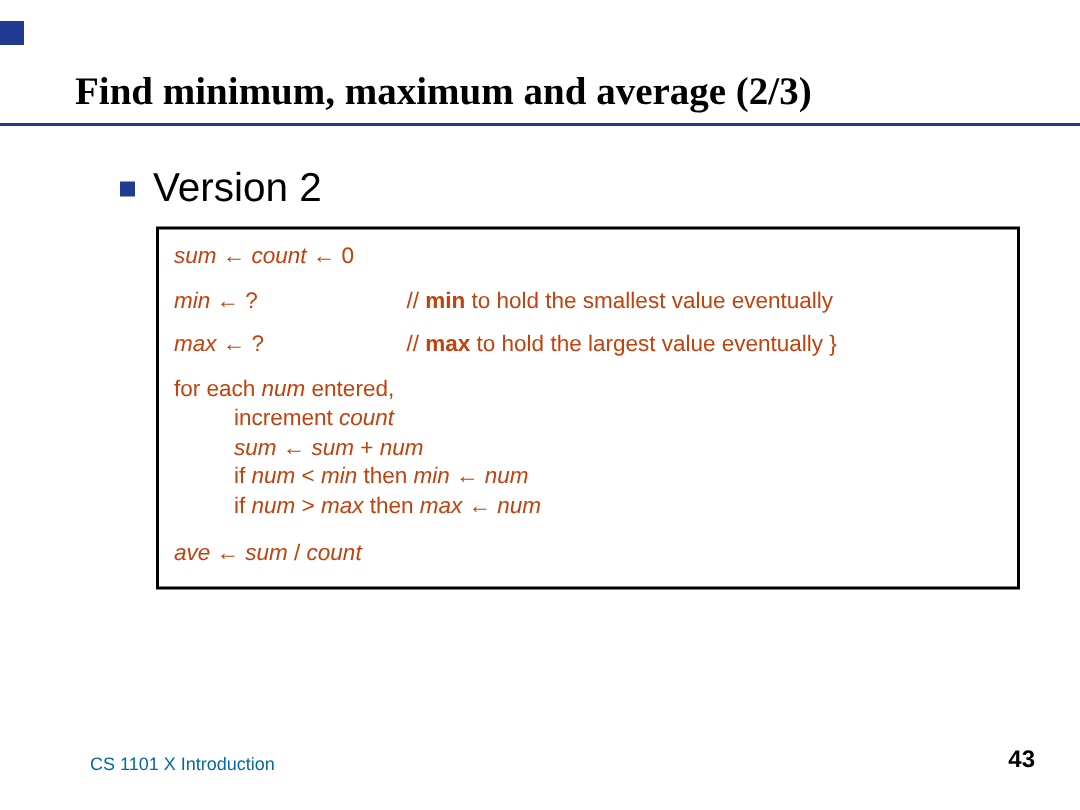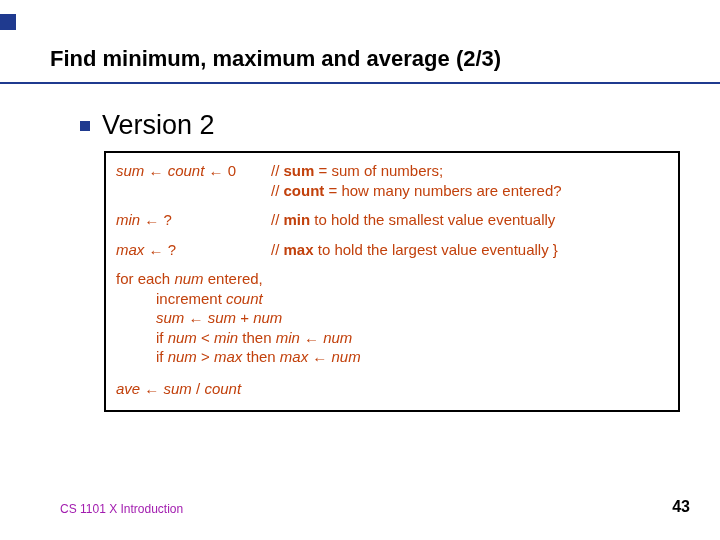--- a/index.html
+++ b/index.html
@@ -26,24 +26,25 @@
     right: 0;
     top: 82px;
     height: 2px;
     background: #1f3a8f;
   }
   .title {
     position: absolute;
     top: 46px;
     left: 50px;
     right: 10px;
-    font-size: 22px;
+    font-size: 26px;
     font-weight: bold;
     color: #000;
     white-space: nowrap;
+    font-family: Liberation Serif, serif;
   }
   .content {
     position: absolute;
     top: 110px;
     left: 80px;
     right: 40px;
   }
   .bullet-line {
     display: flex;
     align-items: center;
@@ -77,21 +78,21 @@
   .it { font-style: italic; }
   .bd { font-weight: bold; }
   .sep { height: 6px; }
   .loop { margin-top: 6px; margin-bottom: 6px; }
   .loop .indent { padding-left: 40px; }
   .footer-left {
     position: absolute;
     bottom: 24px;
     left: 60px;
     font-size: 12px;
-    color: #a21caf;
+    color: #0369a1;
   }
   .footer-right {
     position: absolute;
     bottom: 24px;
     right: 30px;
     font-size: 16px;
     font-weight: bold;
     color: #000;
   }
 </style>
@@ -106,21 +107,20 @@
 <div class="content">
   <div class="bullet-line">
     <div class="bullet-sq"></div>
     <div class="v2">Version 2</div>
   </div>
 
   <div class="box">
 
     <div class="row">
       <div class="col-l"><span class="it">sum</span> ← <span class="it">count</span> ← 0</div>
-      <div class="col-r">// <span class="bd">sum</span> = sum of numbers;<br>// <span class="bd">count</span> = how many numbers are entered?</div>
     </div>
 
     <div class="row">
       <div class="col-l"><span class="it">min</span> ← ?</div>
       <div class="col-r">// <span class="bd">min</span> to hold the smallest value eventually</div>
     </div>
 
     <div class="row">
       <div class="col-l"><span class="it">max</span> ← ?</div>
       <div class="col-r">// <span class="bd">max</span> to hold the largest value eventually }</div>

